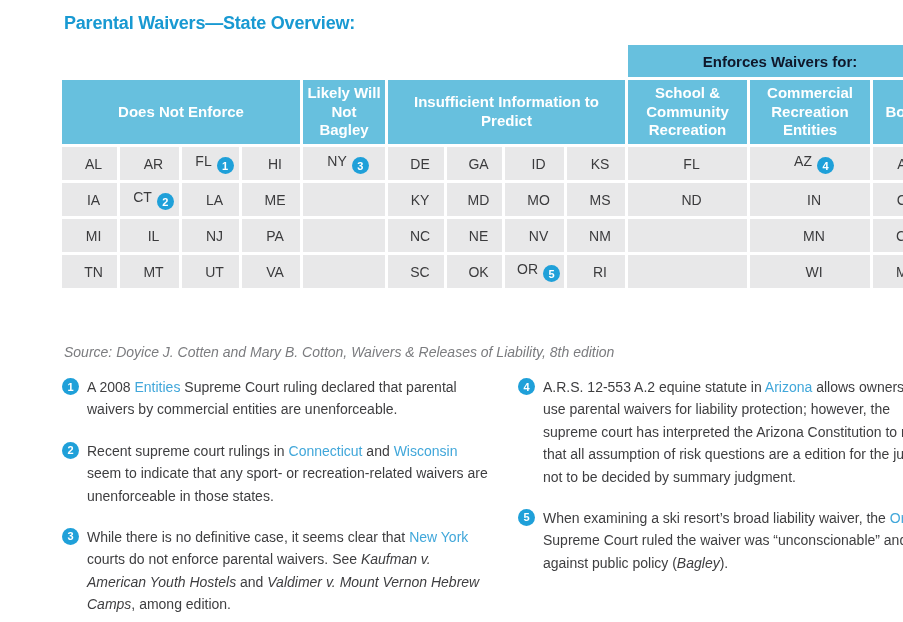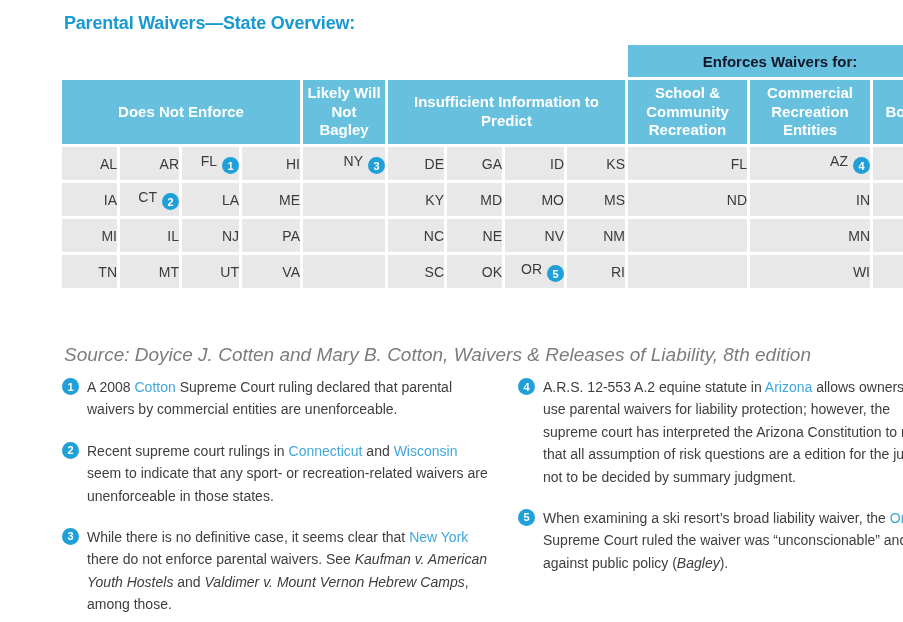--- a/index.html
+++ b/index.html
@@ -29,35 +29,35 @@
   }
 
   th.group {
     background: #67c0de; color: #ffffff; font-weight: bold;
     font-size: 15px; text-align: center; vertical-align: middle;
     height: 64px; line-height: 1.25; padding: 0 4px;
   }
 
   td.cell {
     background: #e8e8e9; color: #3b3b3d;
-    font-size: 14px; text-align: right; vertical-align: middle;
+    font-size: 14px; text-align: center; vertical-align: middle;
     height: 33px; white-space: nowrap; padding-left: 8px;
   }
 
   .badge {
     display: inline-flex; align-items: center; justify-content: center;
     width: 17px; height: 17px; border-radius: 50%;
     background: #1fa0d9; color: #ffffff;
     font-size: 11px; font-weight: bold;
     margin-left: 5px; vertical-align: -4px;
   }
 
   .source {
     position: absolute; left: 16px; top: 344px;
-    font-size: 19px; font-style: italic; color: #7b7c7f; text-align: center;
+    font-size: 14px; font-style: italic; color: #7b7c7f; text-align: center;
   }
 
   .footnotes {
     position: absolute; left: 14px; top: 376px;
     display: flex; gap: 26px;
   }
   .fn-col { display: flex; flex-direction: column; }
   .fn-col.left  { width: 430px; }
   .fn-col.right { width: 428px; }
 
@@ -169,29 +169,29 @@
         </tr>
       </tbody>
   </table>
 
   <div class="source">Source: Doyice J. Cotten and Mary B. Cotton, Waivers &amp; Releases of Liability, 8th edition</div>
 
   <div class="footnotes">
     <div class="fn-col left" id="fn-left">
         <div class="fn">
           <span class="fn-badge">1</span>
-          <p class="fn-text"><span>A 2008 </span><span class="link">Cotton</span><span> Supreme Court ruling declared that parental waivers by commercial entities are unenforceable.</span></p>
+          <p class="fn-text"><span>A 2008 </span><span class="link">Entities</span><span> Supreme Court ruling declared that parental waivers by commercial entities are unenforceable.</span></p>
         </div>
         <div class="fn">
           <span class="fn-badge">2</span>
           <p class="fn-text"><span>Recent supreme court rulings in </span><span class="link">Connecticut</span><span> and </span><span class="link">Wisconsin</span><span> seem to indicate that any sport- or recreation-related waivers are unenforceable in those states.</span></p>
         </div>
         <div class="fn">
           <span class="fn-badge">3</span>
-          <p class="fn-text"><span>While there is no definitive case, it seems clear that </span><span class="link">New York</span><span> there do not enforce parental waivers. See </span><span class="em">Kaufman v. American Youth Hostels</span><span> and </span><span class="em">Valdimer v. Mount Vernon Hebrew Camps</span><span>, among those.</span></p>
+          <p class="fn-text"><span>While there is no definitive case, it seems clear that </span><span class="link">New York</span><span> courts do not enforce parental waivers. See </span><span class="em">Kaufman v. American Youth Hostels</span><span> and </span><span class="em">Valdimer v. Mount Vernon Hebrew Camps</span><span>, among edition.</span></p>
         </div>
       </div>
     <div class="fn-col right" id="fn-right">
         <div class="fn">
           <span class="fn-badge">4</span>
           <p class="fn-text"><span>A.R.S. 12-553 A.2 equine statute in </span><span class="link">Arizona</span><span> allows owners to use parental waivers for liability protection; however, the supreme court has interpreted the Arizona Constitution to mean that all assumption of risk questions are a edition for the jury and not to be decided by summary judgment.</span></p>
         </div>
         <div class="fn">
           <span class="fn-badge">5</span>
           <p class="fn-text"><span>When examining a ski resort’s broad liability waiver, the </span><span class="link">Oregon</span><span> Supreme Court ruled the waiver was “unconscionable” and against public policy (</span><span class="em">Bagley</span><span>).</span></p>

